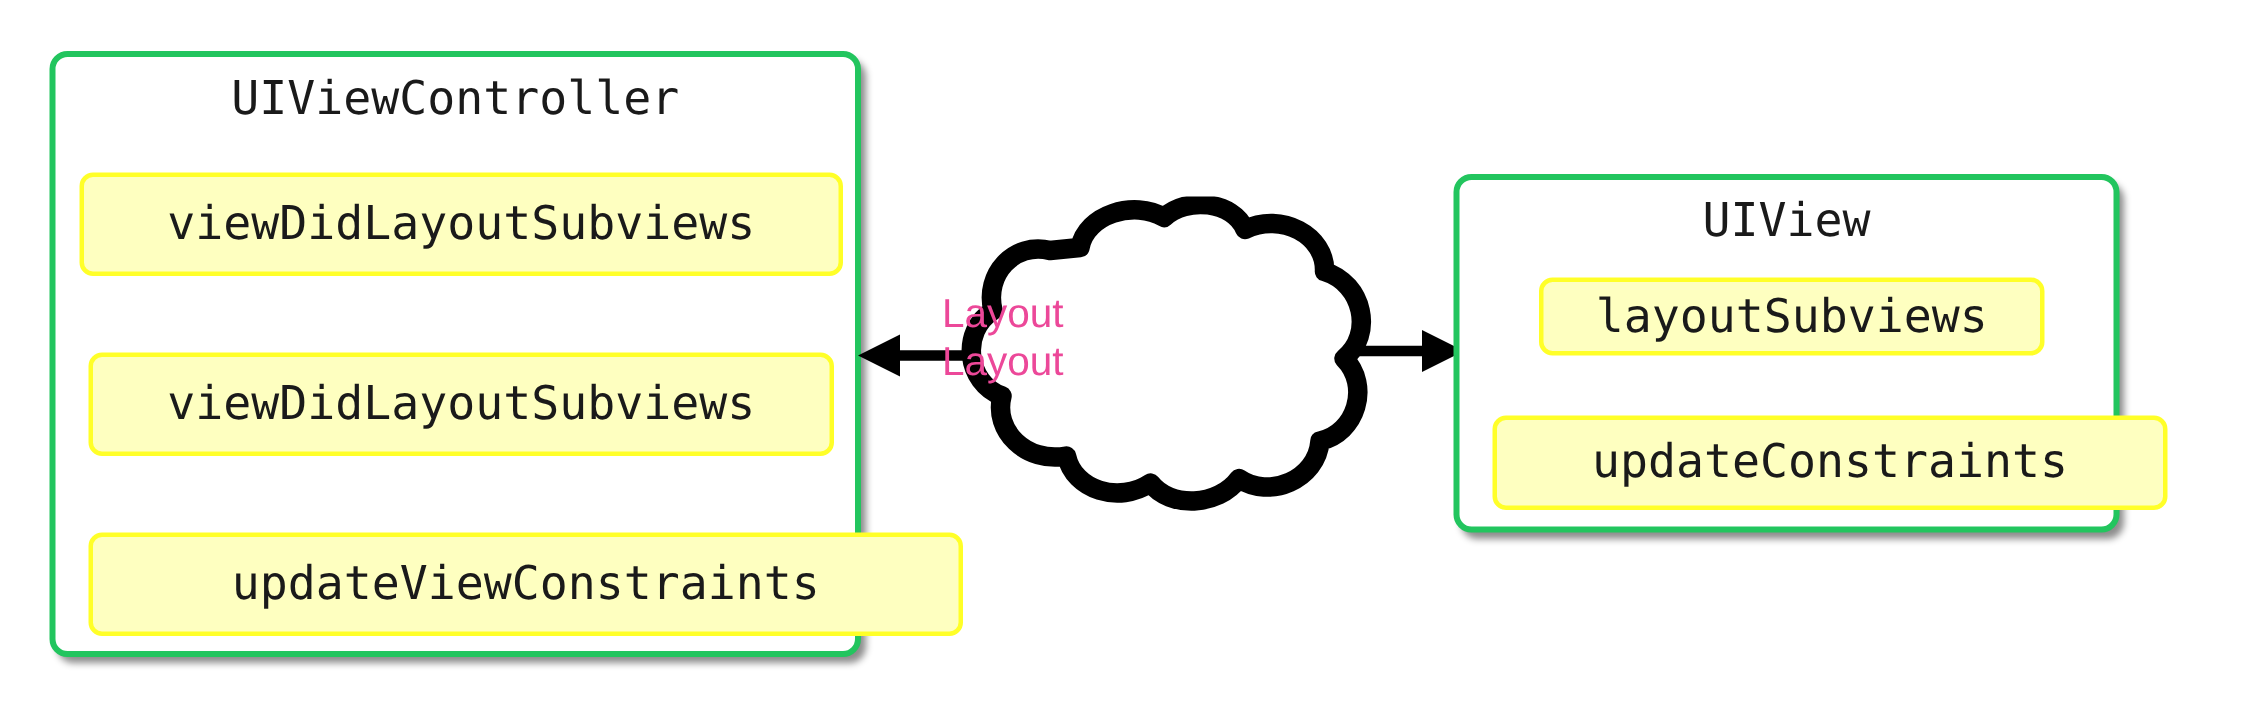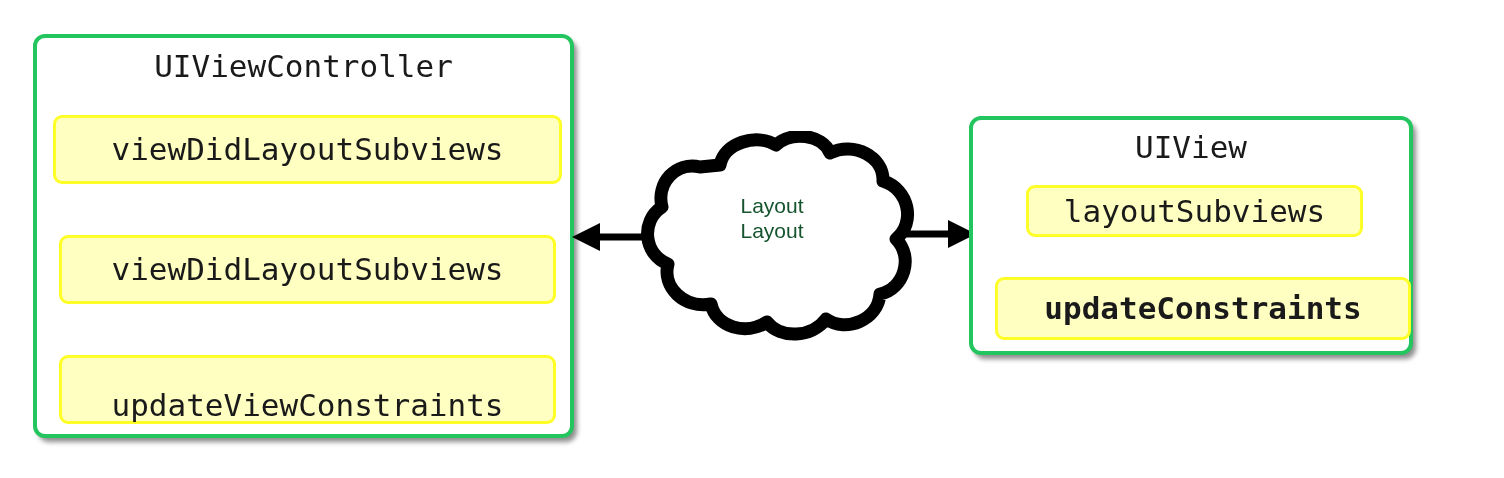--- a/index.html
+++ b/index.html
@@ -67,25 +67,25 @@
     height: 214px;
   }
   #cloud-group svg {
     display: block;
   }
   .cloud-label {
     position: absolute;
     left: 0;
     right: 0;
     top: 63px;
-    text-align: center;
+    text-align: left;
     font-family: "Liberation Sans", sans-serif;
-    font-size: 21px;
+    font-size: 27px;
     line-height: 1.18;
-    color: #14532d;
+    color: #ec4899;
     pointer-events: none;
   }
 
   
   .arrow-svg {
     position: absolute;
   }
 </style>
 </head>
 <body>
@@ -97,21 +97,21 @@
     <div class="container-title" style="top:13px;">UIViewController</div>
 
     <div class="method-pill" style="left:16px; top:77px; width:509px; height:69px;">
       <span>viewDidLayoutSubviews</span>
     </div>
 
     <div class="method-pill" style="left:22px; top:197px; width:497px; height:69px;text-align:right;">
       <span>viewDidLayoutSubviews</span>
     </div>
 
-    <div class="method-pill" style="left:22px; top:317px; width:497px; height:69px;align-items:flex-end;">
+    <div class="method-pill" style="left:22px; top:317px; width:583px; height:69px;">
       <span>updateViewConstraints</span>
     </div>
   </div>
 
   <svg class="arrow-svg" style="left:566px; top:218px;" width="100" height="40" viewBox="0 0 100 40">
     <line x1="96" y1="19" x2="30" y2="19" stroke="#000000" stroke-width="7"></line>
     <polygon points="6,19 34,5 34,33" fill="#000000"></polygon>
   </svg>
 
   <div id="cloud-group">
@@ -143,18 +143,18 @@
   </svg>
 
   <div class="container-box" style="left:969px; top:116px; width:444px; height:239px;">
 
     <div class="container-title" style="top:12px;">UIView</div>
 
     <div class="method-pill" style="left:53px; top:65px; width:337px; height:52px;">
       <span>layoutSubviews</span>
     </div>
 
-    <div class="method-pill" style="left:22px; top:157px; width:416px; height:63px;font-weight:bold;">
+    <div class="method-pill" style="left:22px; top:157px; width:450px; height:63px;">
       <span>updateConstraints</span>
     </div>
   </div>
 
 </div>
 
 </body></html>

